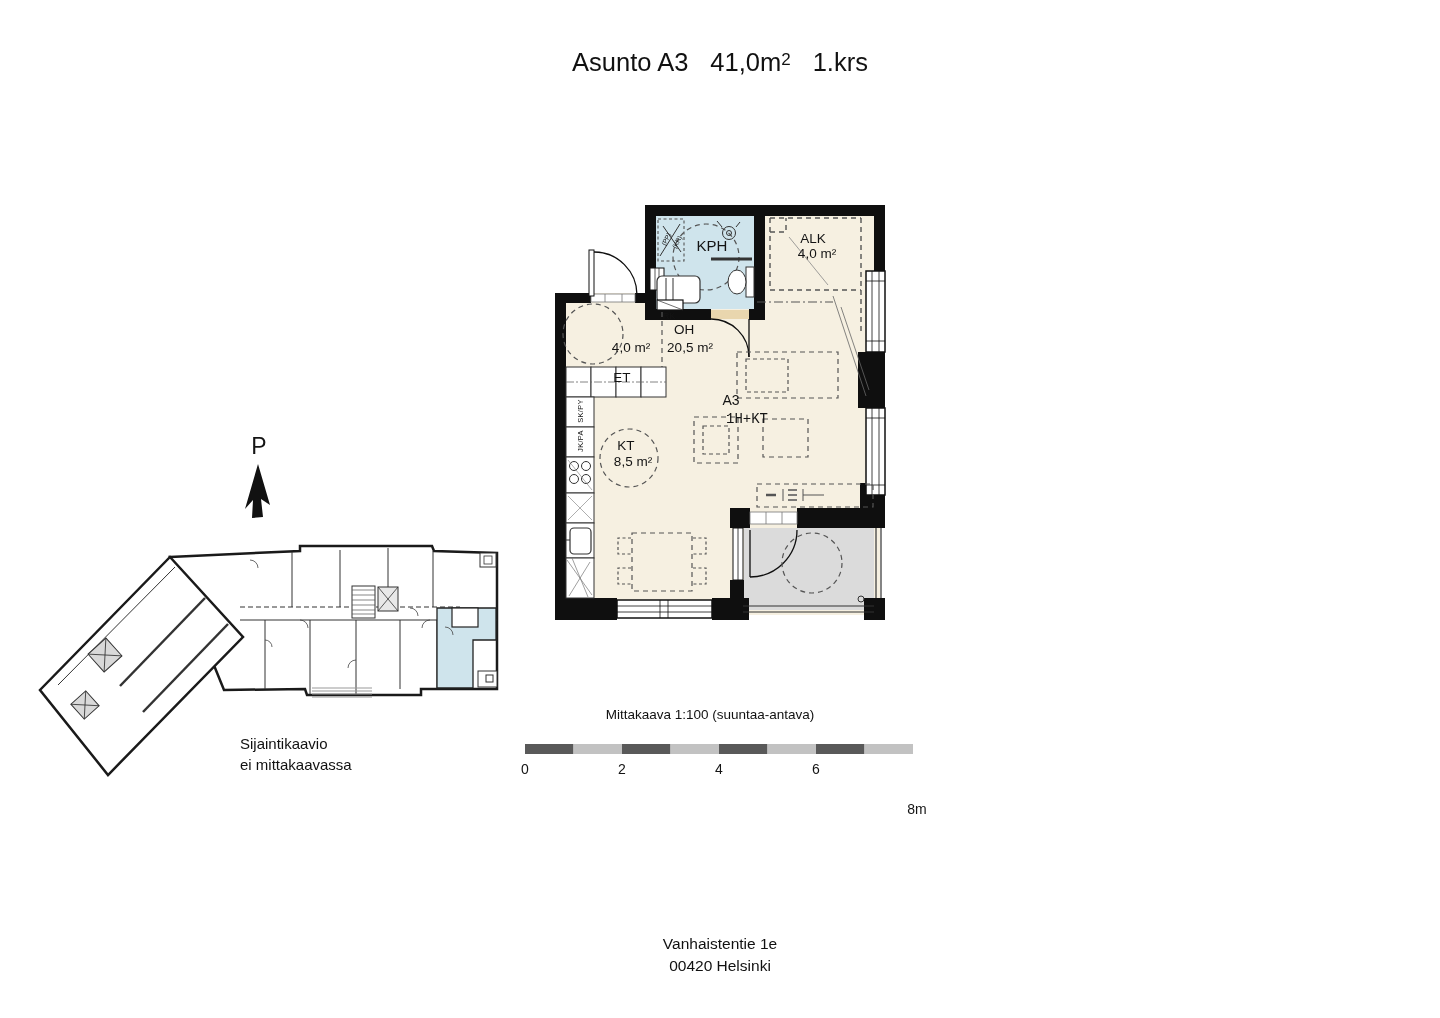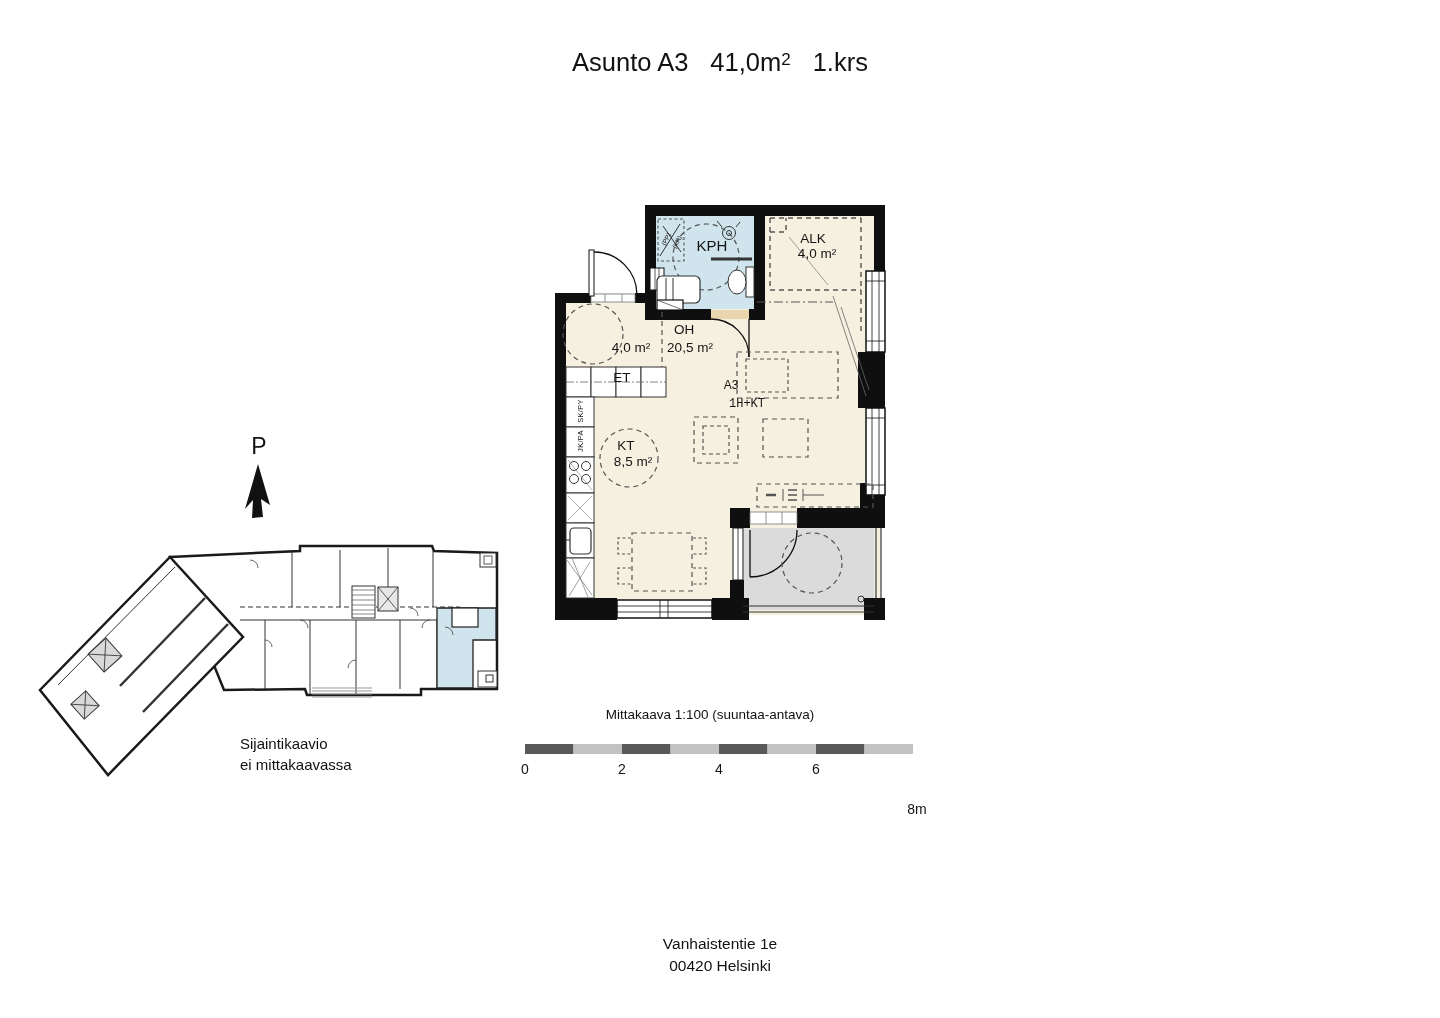--- a/index.html
+++ b/index.html
@@ -8,21 +8,21 @@
     --c-scale-dark:#595959; --c-scale-light:#c2c2c2;
   }
   html,body{margin:0;padding:0;}
   body{width:1440px;height:1018px;background:#fff;position:relative;overflow:hidden;
        font-family:"Liberation Sans", sans-serif;color:#111;}
   svg{position:absolute;left:0;top:0;z-index:1;}
   .overlay{position:absolute;left:0;top:0;width:1440px;height:1018px;z-index:2;}
   .lbl{position:absolute;transform:translate(-50%,-50%);white-space:nowrap;color:#141414;}
   .fs13{font-size:13.5px;text-align:right;}
   .fs15{font-size:15px;}
-  .fs16{font-size:12px;}
+  .fs16{font-size:14px;margin-top:15px;}
   .fs9{font-size:9px;}
   .fs14{font-size:14px;}
   .rot90{transform:translate(-50%,-50%) rotate(-90deg);font-size:7.5px;letter-spacing:.3px;}
   .rot60{transform:translate(-50%,-50%) rotate(-62deg);font-size:6.5px;}
   .title{position:absolute;top:48px;left:0;width:1440px;text-align:center;font-size:25.5px;}
   .title .part{margin:0 11px;}
   .title sup{font-size:17px;vertical-align:6px;}
   .caption{position:absolute;left:240px;top:733px;font-size:15px;line-height:21px;}
   .scale-title{position:absolute;left:702px;top:707px;transform:translateX(-50%);font-size:13.5px;padding-left:16px;}
   .addr{position:absolute;left:720px;text-align:center;transform:translateX(-50%);font-size:15.5px;line-height:22px;}

